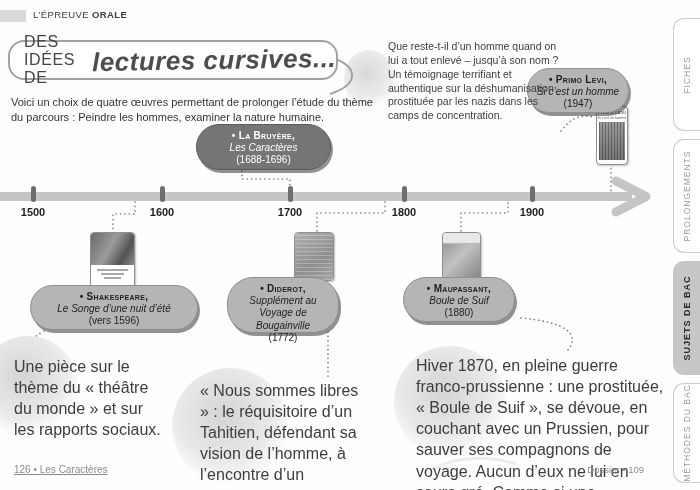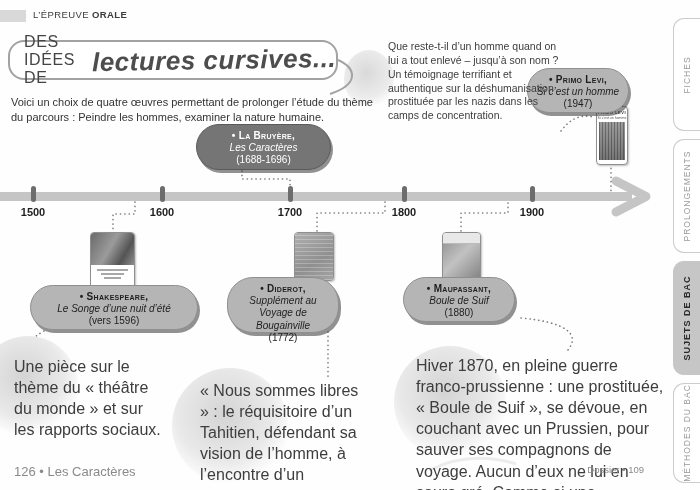--- a/index.html
+++ b/index.html
@@ -71,21 +71,21 @@
 
   
   .tab{position:absolute;right:0;width:27px;border:1px solid #cccccc;border-right:none;
     border-radius:11px 0 0 11px;background:#fff;box-sizing:border-box;}
   .tab-label{position:absolute;top:50%;left:50%;transform:translate(-50%,-50%) rotate(-90deg);
     white-space:nowrap;font-size:8.5px;letter-spacing:1px;color:#9a9a9a;}
   .tab-active{background:#c6c6c6;border-color:#c6c6c6;}
   .tab-active .tab-label{color:#2b2b2b;font-weight:bold;font-size:9px;}
 
   
-  .footer-left{position:absolute;left:14px;top:464px;font-size:13px;color:#8a8a8a;}
+  .footer-left{position:absolute;left:14px;top:464px;font-size:10px;color:#8a8a8a;text-decoration:underline;}
   .footer-right{position:absolute;right:56px;top:464px;font-size:9.5px;color:#8a8a8a;}
 
   .overlay{position:absolute;left:0;top:0;pointer-events:none;}
 </style>
 </head>
 <body>
 
 <div id="page">
 
   <div class="eyebrow-box"></div>

